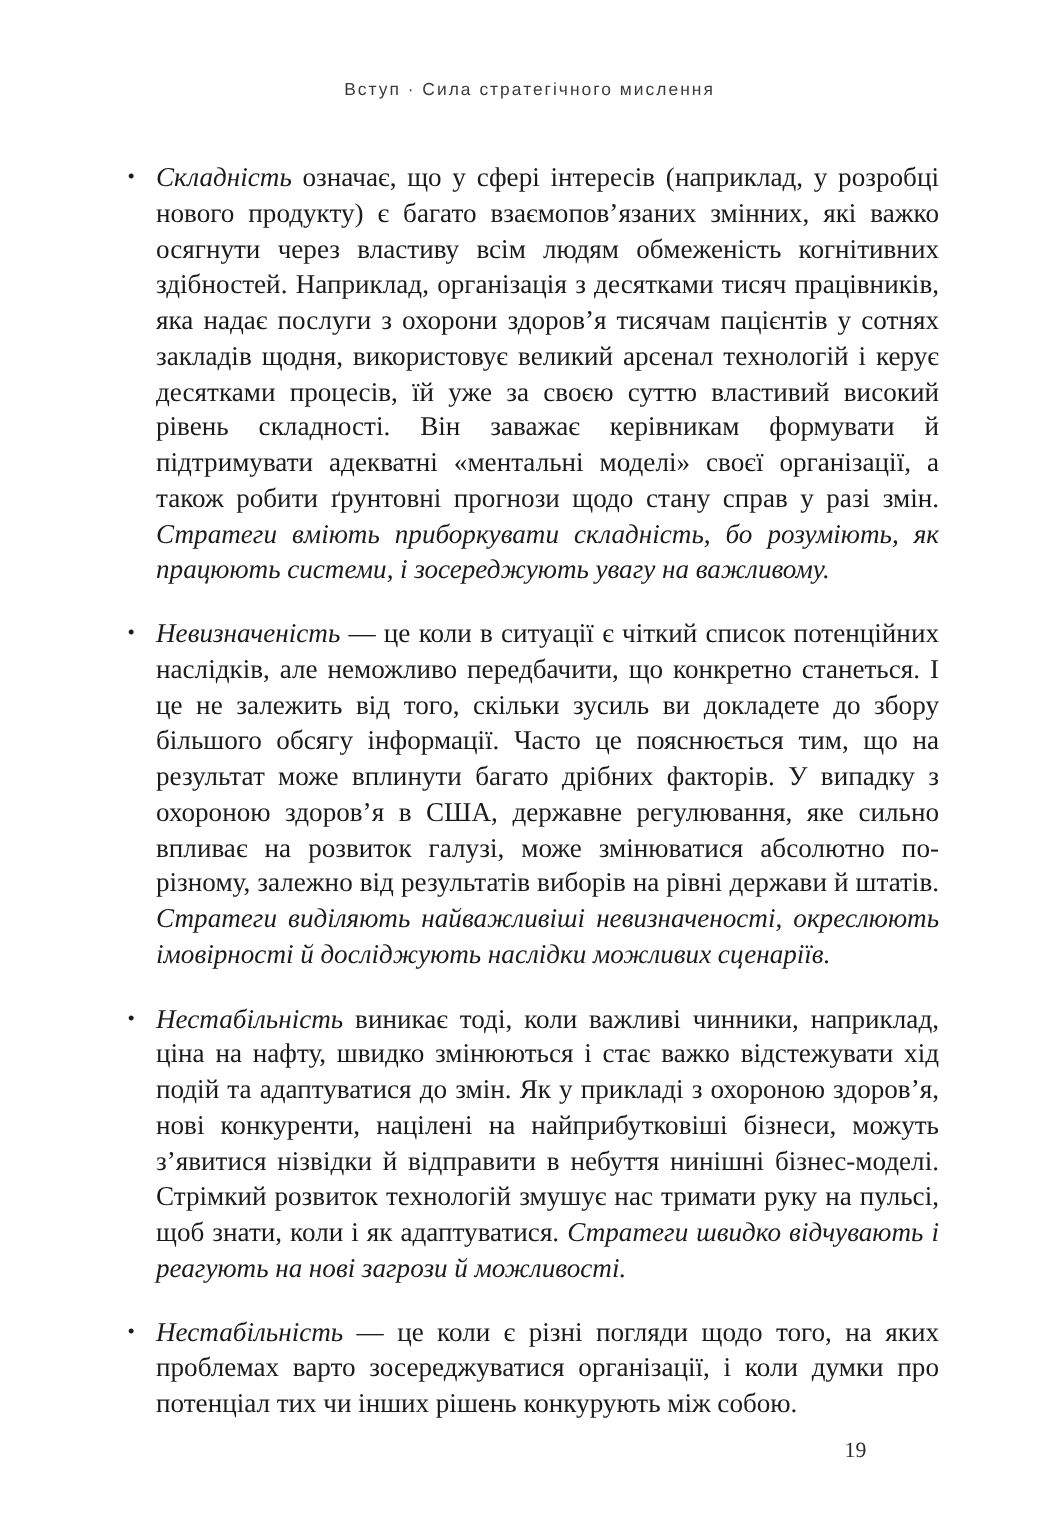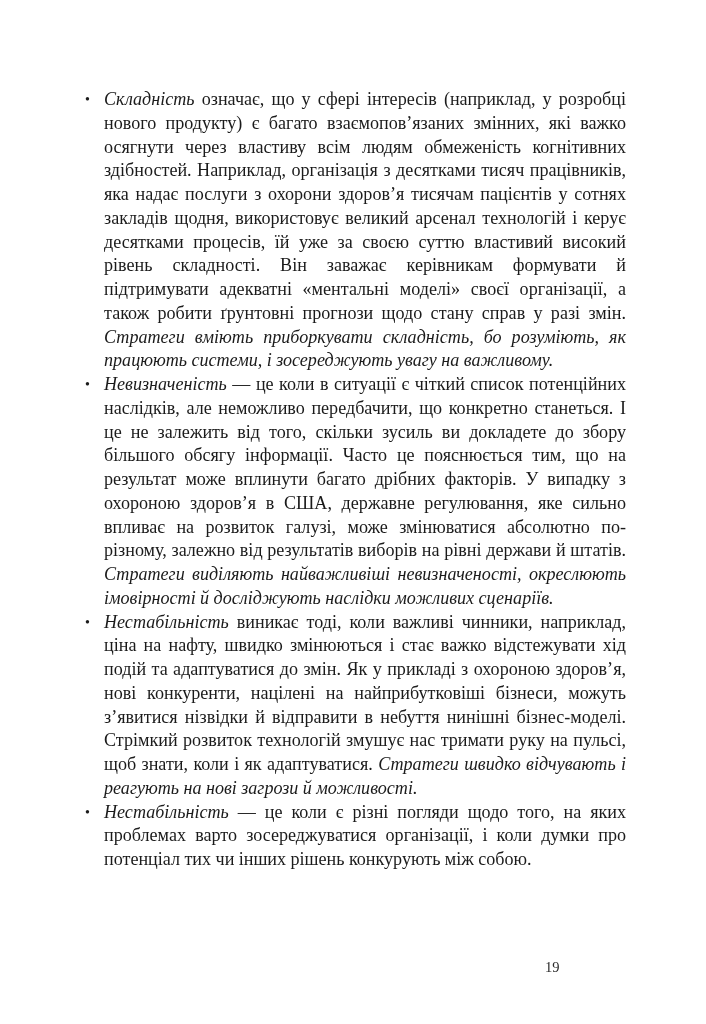--- a/index.html
+++ b/index.html
@@ -77,38 +77,40 @@
     font-style: italic;
   }
 
   .takeaway {
     font-style: italic;
   }
 
   
   .bullet-body {
     display: block;
+    margin-top: 19px;
   }
 
   
   .folio {
     position: absolute;
-    left: 545px;
+    left: 563px;
     top: 958px;
     font-size: 14.5px;
     line-height: 18px;
     color: #2a2a2a;
     font-family: "Liberation Serif", "DejaVu Serif", serif;
   }
 </style>
 </head>
 <body>
 
 <div class="page">
 
+  <div class="running-head">Вступ · Сила стратегічного мислення</div>
 
   <div class="text-block">
     <ul class="bullet-list">
 
       <li class="bullet-item">
         <span class="bullet-marker">•</span>
         <span class="bullet-body"><span class="term">Складність</span><span> означає, що у сфері інтересів (наприклад, у роз­робці нового продукту) є багато взаємопов’язаних змінних, які важко осягнути через властиву всім людям обмеженість когнітивних здібностей. Наприклад, організація з десятками тисяч працівників, яка надає послуги з охорони здоров’я ти­сячам пацієнтів у сотнях закладів щодня, використовує вели­кий арсенал технологій і керує десятками процесів, їй уже за своєю суттю властивий високий рівень складності. Він зава­жає керівникам формувати й підтримувати адекватні «мен­тальні моделі» своєї організації, а також робити ґрунтов­ні прогнози щодо стану справ у разі змін. </span><span class="takeaway">Стратеги вміють приборкувати складність, бо розуміють, як працюють систе­ми, і зосереджують увагу на важливому.</span></span>
       </li>
 
       <li class="bullet-item">

